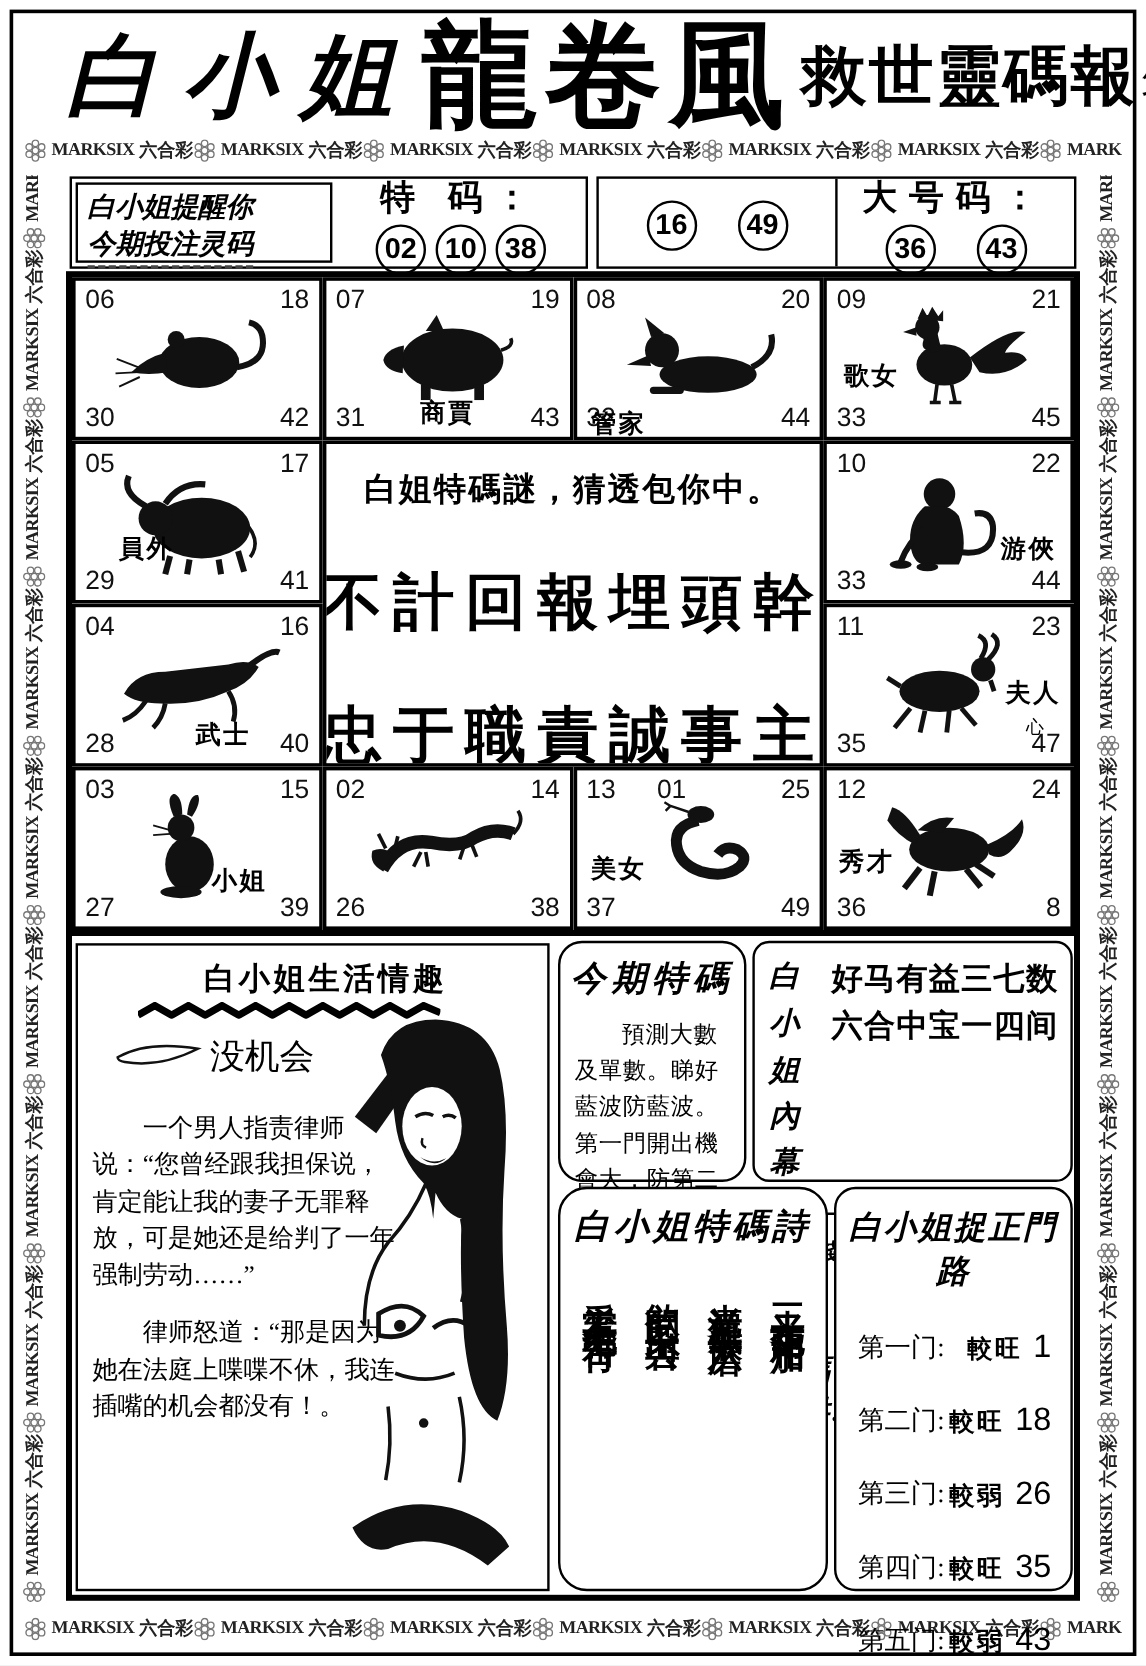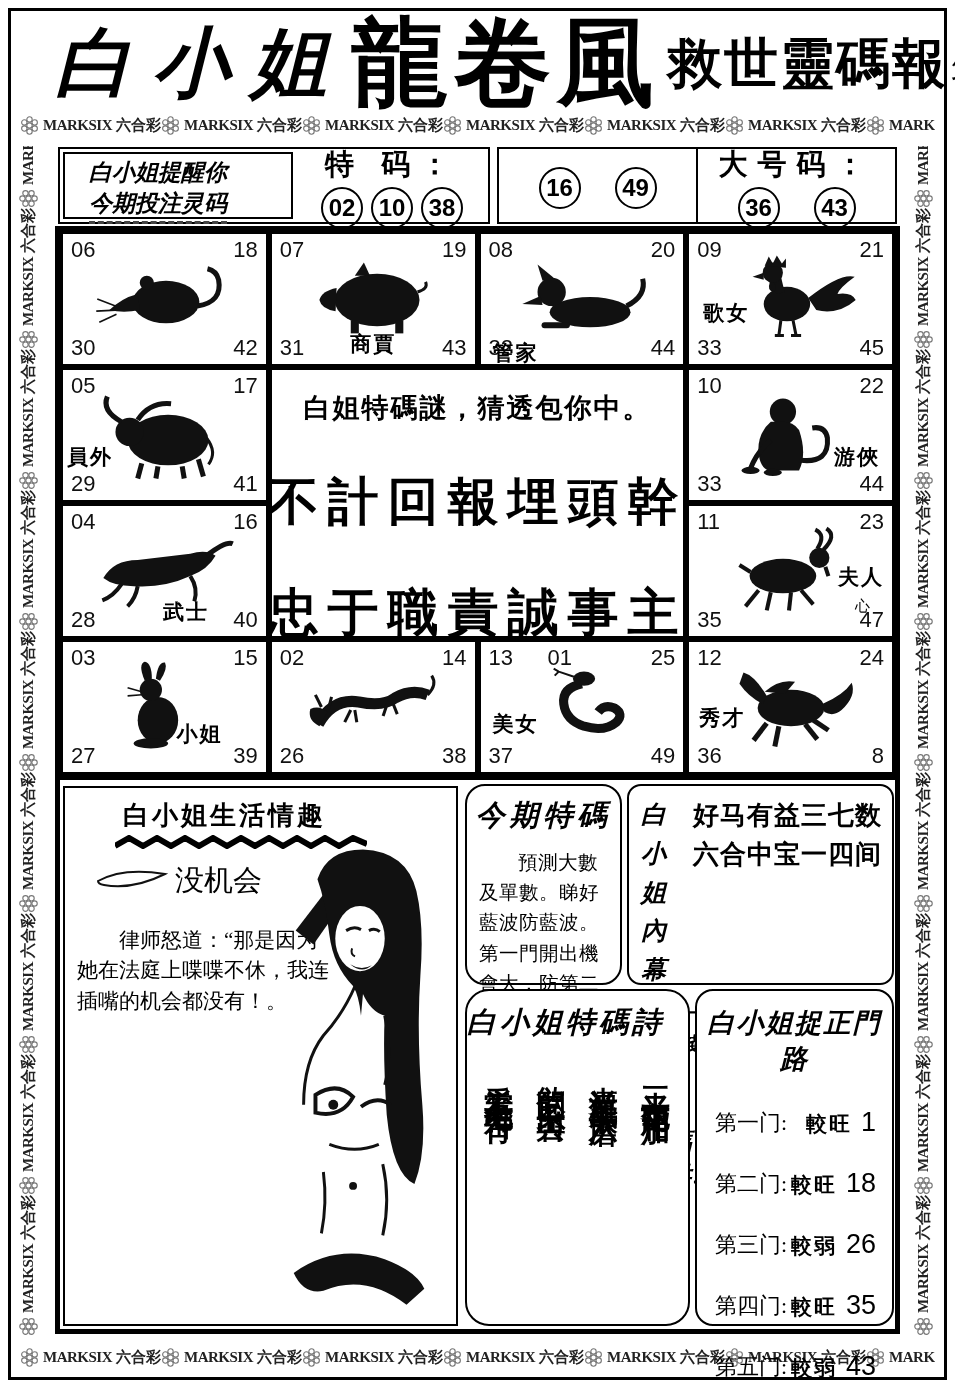--- a/index.html
+++ b/index.html
@@ -23,21 +23,21 @@
   .ms-side-r{left:908px;}
   .ms-side-inner{width:1190px;height:30px;transform-origin:0 0;transform:rotate(-90deg) translateX(-1190px);
                  display:flex;justify-content:space-between;align-items:center;}
   .ms-unit{display:inline-flex;align-items:center;gap:4px;white-space:nowrap;}
   .ms-en{font-family:"Liberation Serif",serif;font-weight:bold;font-size:15px;letter-spacing:-0.5px;color:#222;}
   .ms-cn{font-weight:900;font-size:15px;color:#222;}
 
   
   .top-info{position:absolute;left:58px;top:147px;width:839px;height:77px;display:flex;gap:7px;}
   .boxA{flex:0 0 428px;border:2px solid #000;display:flex;align-items:stretch;}
-  .reminder{flex:0 0 196px;border:2px solid #000;margin:3px;padding:3px 6px 0 24px;
+  .reminder{flex:0 0 196px;border:2px solid #000;margin:3px;padding:3px 6px 0 8px;
             font-family:"Liberation Serif",serif;font-weight:bold;font-style:italic;font-size:23px;line-height:1.35;}
   .reminder .r2{border-bottom:3px dashed #444;display:inline-block;padding-bottom:2px;}
   .codesec{flex:1;display:flex;flex-direction:column;justify-content:center;align-items:center;padding-top:2px;}
   .code-label{font-family:"Liberation Serif",serif;font-size:29px;font-weight:600;letter-spacing:10px;}
   .balls{display:flex;gap:8px;margin-top:2px;}
   .balls.wide{gap:34px;}
   .ball{width:38px;height:38px;border:2.5px solid #000;border-radius:50%;display:flex;align-items:center;justify-content:center;
         font-size:24px;font-weight:600;font-family:"Liberation Sans",sans-serif;}
   .boxB{flex:1;border:2px solid #000;display:flex;}
   .boxB .codesec{flex:1;}
@@ -48,42 +48,42 @@
   .zgrid{display:grid;grid-template-columns:repeat(4,1fr);grid-template-rows:repeat(4,136px);border-bottom:5px solid #000;}
   .zcell{position:relative;border:3px solid #000;background:#fff;overflow:hidden;}
   .cnum{position:absolute;font-size:22px;color:#111;}
   .tl{top:3px;left:8px;} .tr{top:3px;right:8px;} .bl{bottom:3px;left:8px;} .br{bottom:3px;right:8px;} .tm{top:3px;left:33%;}
   .animal{position:absolute;left:50%;top:50%;transform:translate(-50%,-50%);width:78%;height:70%;}
   .animal svg{width:100%;height:100%;}
   .zlabel{position:absolute;font-family:"Liberation Serif",serif;font-size:21px;font-weight:600;letter-spacing:2px;}
   .lbl-pig{bottom:6px;left:50%;transform:translateX(-50%);}
   .lbl-dog{left:12px;top:44%;margin-top:48px;}
   .lbl-rooster{left:14px;top:50%;}
-  .lbl-ox{left:4px;top:56%;}
+  .lbl-ox{left:36px;top:56%;}
   .lbl-monkey{right:12px;top:56%;}
   .lbl-tiger{right:28%;bottom:10px;}
   .lbl-goat{right:8px;top:44%;}
   .lbl-rabbit{left:56%;top:60%;}
   .lbl-snake{left:12px;top:52%;}
   .lbl-horse{left:10px;top:48%;}
   .goat-extra{position:absolute;right:22px;top:70%;font-size:15px;font-family:"Liberation Serif",serif;}
   .riddle{grid-column:2/4;grid-row:2/4;display:flex;flex-direction:column;align-items:center;padding:14px 6px;}
   .riddle-intro{font-family:Liberation Mono, monospace;font-weight:bold;font-size:27px;letter-spacing:2px;margin-top:6px;}
   .riddle-big{font-family:"Liberation Serif",serif;font-weight:900;font-size:51px;letter-spacing:9px;margin-top:42px;white-space:nowrap;}
 
   
   .bottom-area{position:relative;width:100%;height:554px;}
   .bbox{position:absolute;border:2px solid #000;background:#fff;box-sizing:border-box;}
   .life{left:3px;top:6px;width:395px;height:540px;}
   .special{left:405px;top:4px;width:157px;height:201px;border-radius:20px;}
   .insider{left:567px;top:4px;width:267px;height:201px;border-radius:14px;}
   .poembox{left:405px;top:209px;width:225px;height:337px;border-radius:24px;}
   .gates{left:635px;top:209px;width:199px;height:337px;border-radius:18px;}
 
-  .life-title{width:250px;margin:10px 0 0 58px;font-family:"Liberation Serif",serif;font-weight:bold;font-size:26px;letter-spacing:3px;}
+  .life-title{width:250px;margin:10px 0 0 58px;font-family:"Liberation Serif",serif;font-weight:bold;font-size:26px;letter-spacing:3px;text-align:right;}
   .life-zigzag{margin:2px 0 0 50px;display:block;}
   .life-sub{margin:12px 0 0 30px;display:flex;align-items:center;gap:6px;
             font-family:"Liberation Serif",serif;font-size:29px;}
   .life-paras{width:252px;margin:24px 0 0 12px;font-family:"Liberation Serif",serif;font-size:21px;line-height:1.45;}
   .life-paras p{margin:0 0 18px 0;text-indent:2em;}
   .woman{position:absolute;right:2px;top:56px;width:188px;height:478px;}
 
   .sp-title{margin-top:10px;text-align:center;font-family:"Liberation Serif",serif;font-weight:bold;font-style:italic;font-size:29px;letter-spacing:5px;}
   .sp-body{margin:12px 12px 0 12px;font-family:"Liberation Serif",serif;font-size:19.5px;line-height:1.55;text-indent:2em;letter-spacing:0.5px;}
 
@@ -91,21 +91,21 @@
   .ins-title{width:92px;font-family:"Liberation Serif",serif;font-weight:bold;font-style:italic;font-size:25px;line-height:1.55;letter-spacing:4px;}
   .ins-bold{flex:1;text-align:left;font-family:"Liberation Sans",sans-serif;font-weight:900;font-size:26px;line-height:1.5;letter-spacing:1px;white-space:nowrap;}
   .ins-tip{margin:8px 6px 0 10px;font-family:"Liberation Serif",serif;font-weight:bold;font-style:italic;font-size:20px;line-height:1.5;}
   .ins-tip .t2{margin-left:88px;}
   .ins-provide{display:flex;align-items:center;margin:8px 0 0 10px;}
   .ins-provide-label{font-family:"Liberation Serif",serif;font-weight:bold;font-style:italic;font-size:25px;letter-spacing:2px;}
   .ins-balls{display:flex;gap:5px;margin-left:14px;}
   .ins-ball{width:50px;height:50px;border:2px solid #000;border-radius:50%;display:flex;align-items:center;justify-content:center;
             font-family:"Liberation Serif",serif;font-size:30px;letter-spacing:3px;}
 
-  .poem-title{margin-top:12px;font-family:"Liberation Serif",serif;font-weight:bold;font-style:italic;font-size:29px;letter-spacing:4px;}
+  .poem-title{margin-top:12px;text-align:center;font-family:"Liberation Serif",serif;font-weight:bold;font-style:italic;font-size:29px;letter-spacing:4px;}
   .poem-verse{writing-mode:vertical-rl;height:262px;margin:20px auto 0;width:fit-content;
               font-family:"Liberation Serif",serif;font-weight:bold;font-size:29px;letter-spacing:5px;line-height:1.8;}
 
   .gates-title{margin-top:14px;text-align:center;font-family:"Liberation Serif",serif;font-weight:bold;font-style:italic;font-size:27px;letter-spacing:2px;}
   .gate-row{display:flex;justify-content:space-between;align-items:flex-end;margin:30px 16px 0 18px;}
   .gate-name{font-family:"Liberation Serif",serif;font-size:22px;}
   .gate-val{display:flex;gap:9px;align-items:baseline;}
   .gate-status{font-family:"Liberation Serif",serif;font-weight:bold;font-size:21px;letter-spacing:2px;}
   .gate-num{font-family:"Liberation Sans",sans-serif;font-size:27px;}
 </style>
@@ -950,20 +950,21 @@
         <svg class="life-zigzag" width="252" height="14" viewBox="0 0 252 14">
           <polyline points="0,11 14,3 28,11 42,3 56,11 70,3 84,11 98,3 112,11 126,3 140,11 154,3 168,11 182,3 196,11 210,3 224,11 238,3 252,9" fill="none" stroke="#000" stroke-width="6"></polyline>
         </svg>
         <div class="life-sub">
           <svg width="74" height="32" viewBox="0 0 74 32">
             <path d="M3 16 Q28 2 70 9 Q38 25 9 20 Q3 19 3 16 Z" fill="none" stroke="#111" stroke-width="2"></path>
           </svg>
           <span>没机会</span>
         </div>
         <div class="life-paras">
+          <p>一个男人指责律师说：“您曾经跟我担保说，肯定能让我的妻子无罪释放，可是她还是给判了一年强制劳动……”</p>
           <p>律师怒道：“那是因为她在法庭上喋喋不休，我连插嘴的机会都没有！。</p>
         </div>
         <svg class="woman" viewBox="0 0 190 480">
           <path d="M30 86 L76 26 L90 40 L48 100 Z" fill="#111"></path>
           <path d="M52 34 Q62 4 98 4 Q142 6 152 46 Q160 80 156 132 Q152 192 158 262 Q162 312 150 342 Q128 332 122 272 Q118 212 120 172 Q106 168 98 150 L96 172 Q94 152 88 142 Q68 122 64 90 Q60 56 52 34 Z" fill="#111"></path>
           <ellipse cx="95" cy="94" rx="25" ry="33" fill="#fff"></ellipse>
           <path d="M81 86 q8 -5 15 -1" stroke="#111" stroke-width="3" fill="none"></path>
           <path d="M104 86 q6 -3 11 1" stroke="#111" stroke-width="3" fill="none"></path>
           <path d="M87 104 q-2 6 3 8" stroke="#111" stroke-width="2" fill="none"></path>
           <path d="M85 120 q11 7 22 1 q-10 9 -22 -1" fill="#111"></path>

